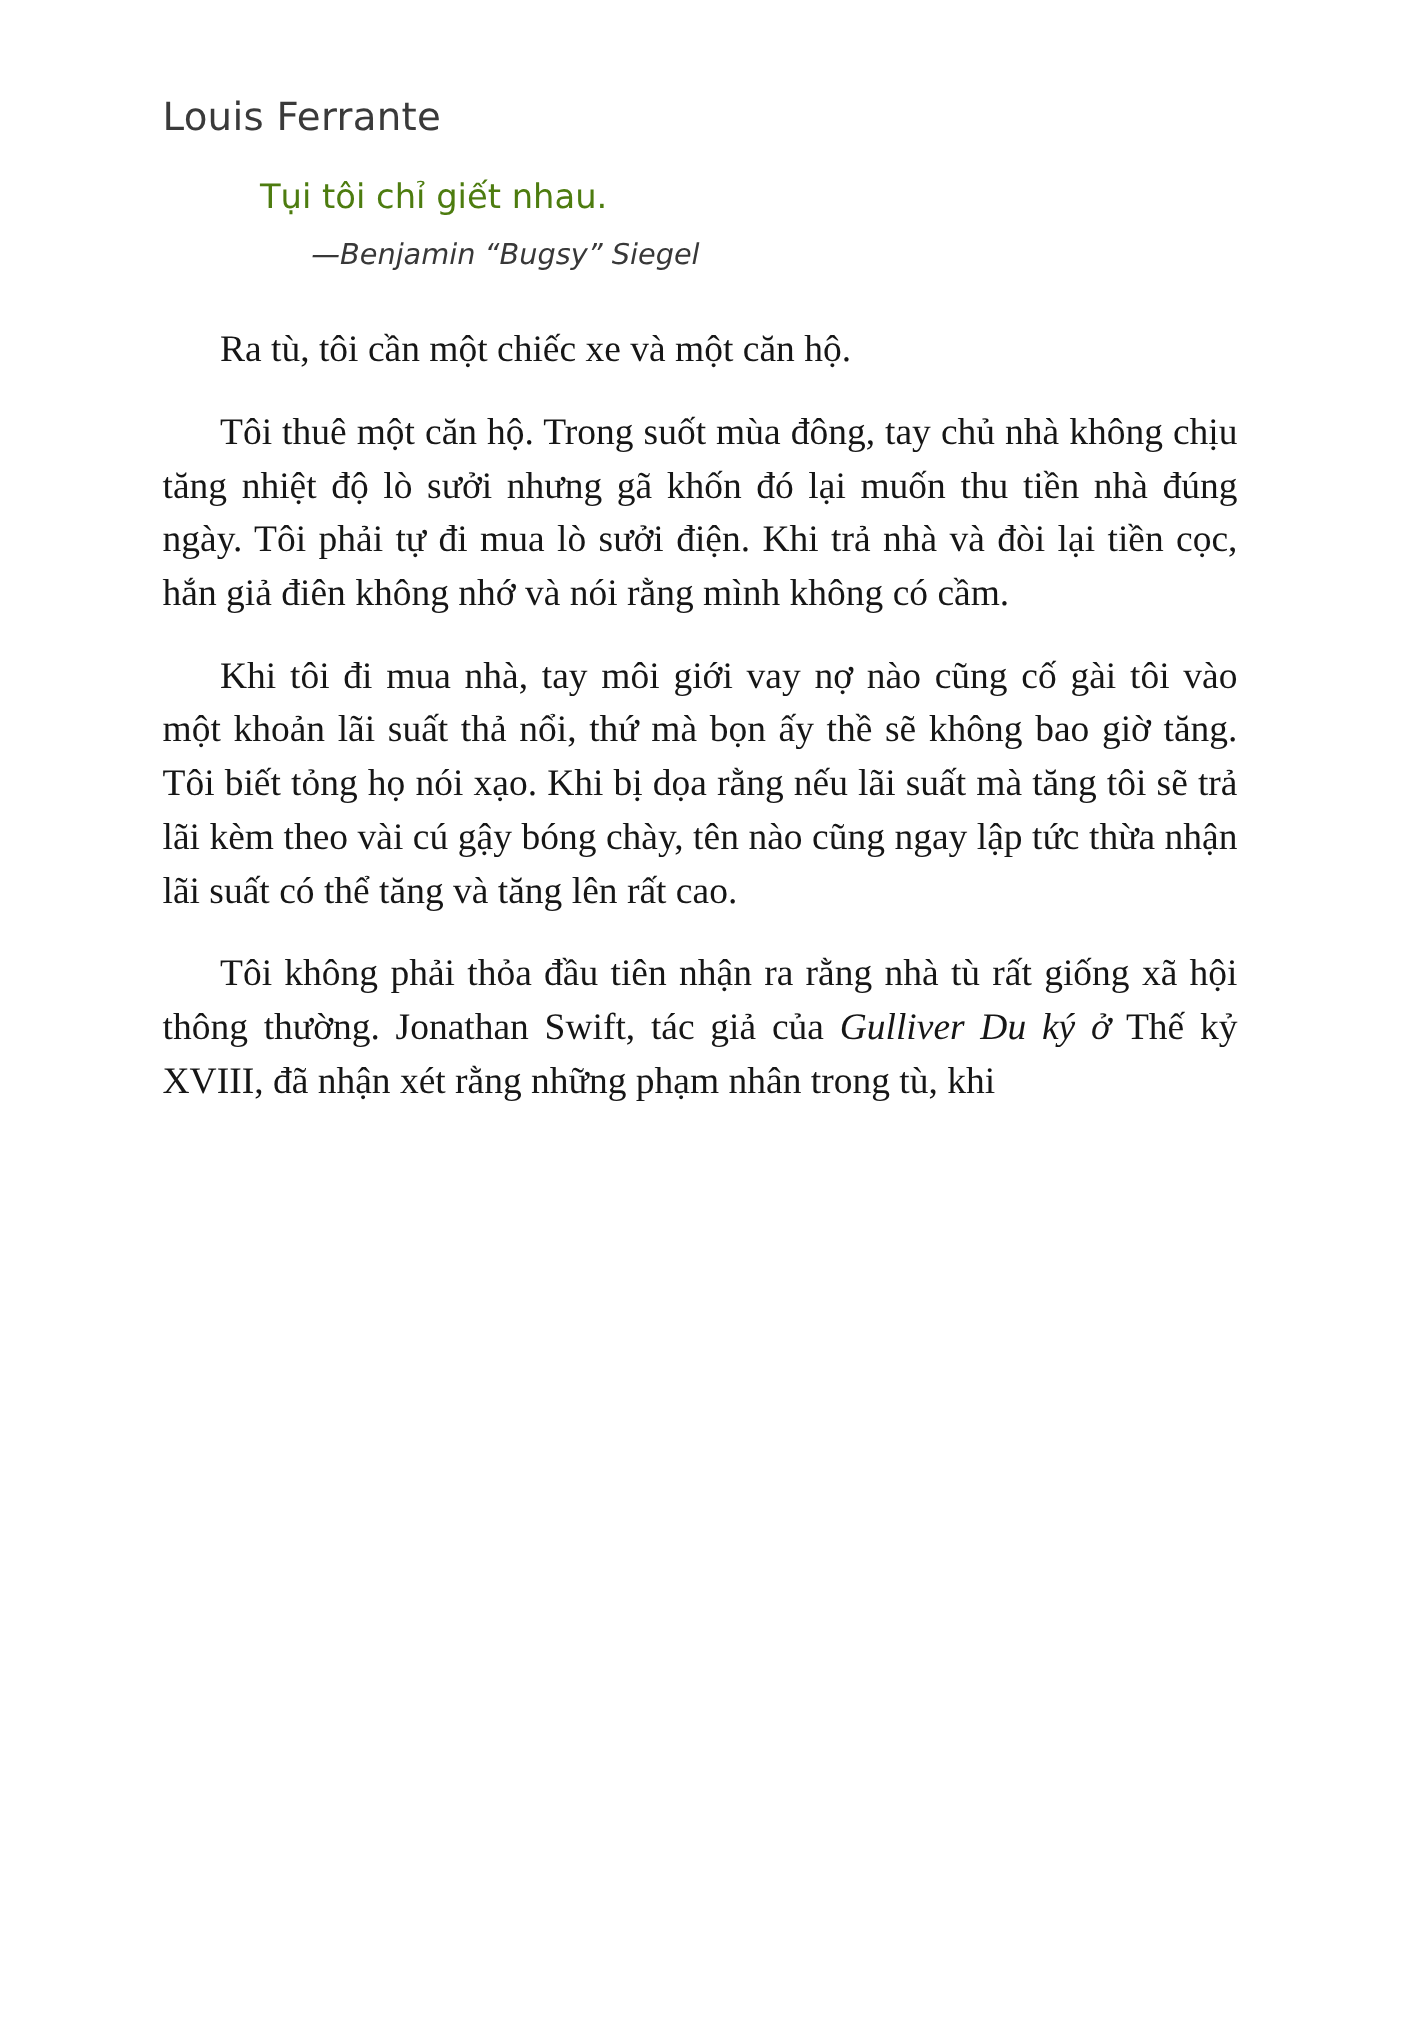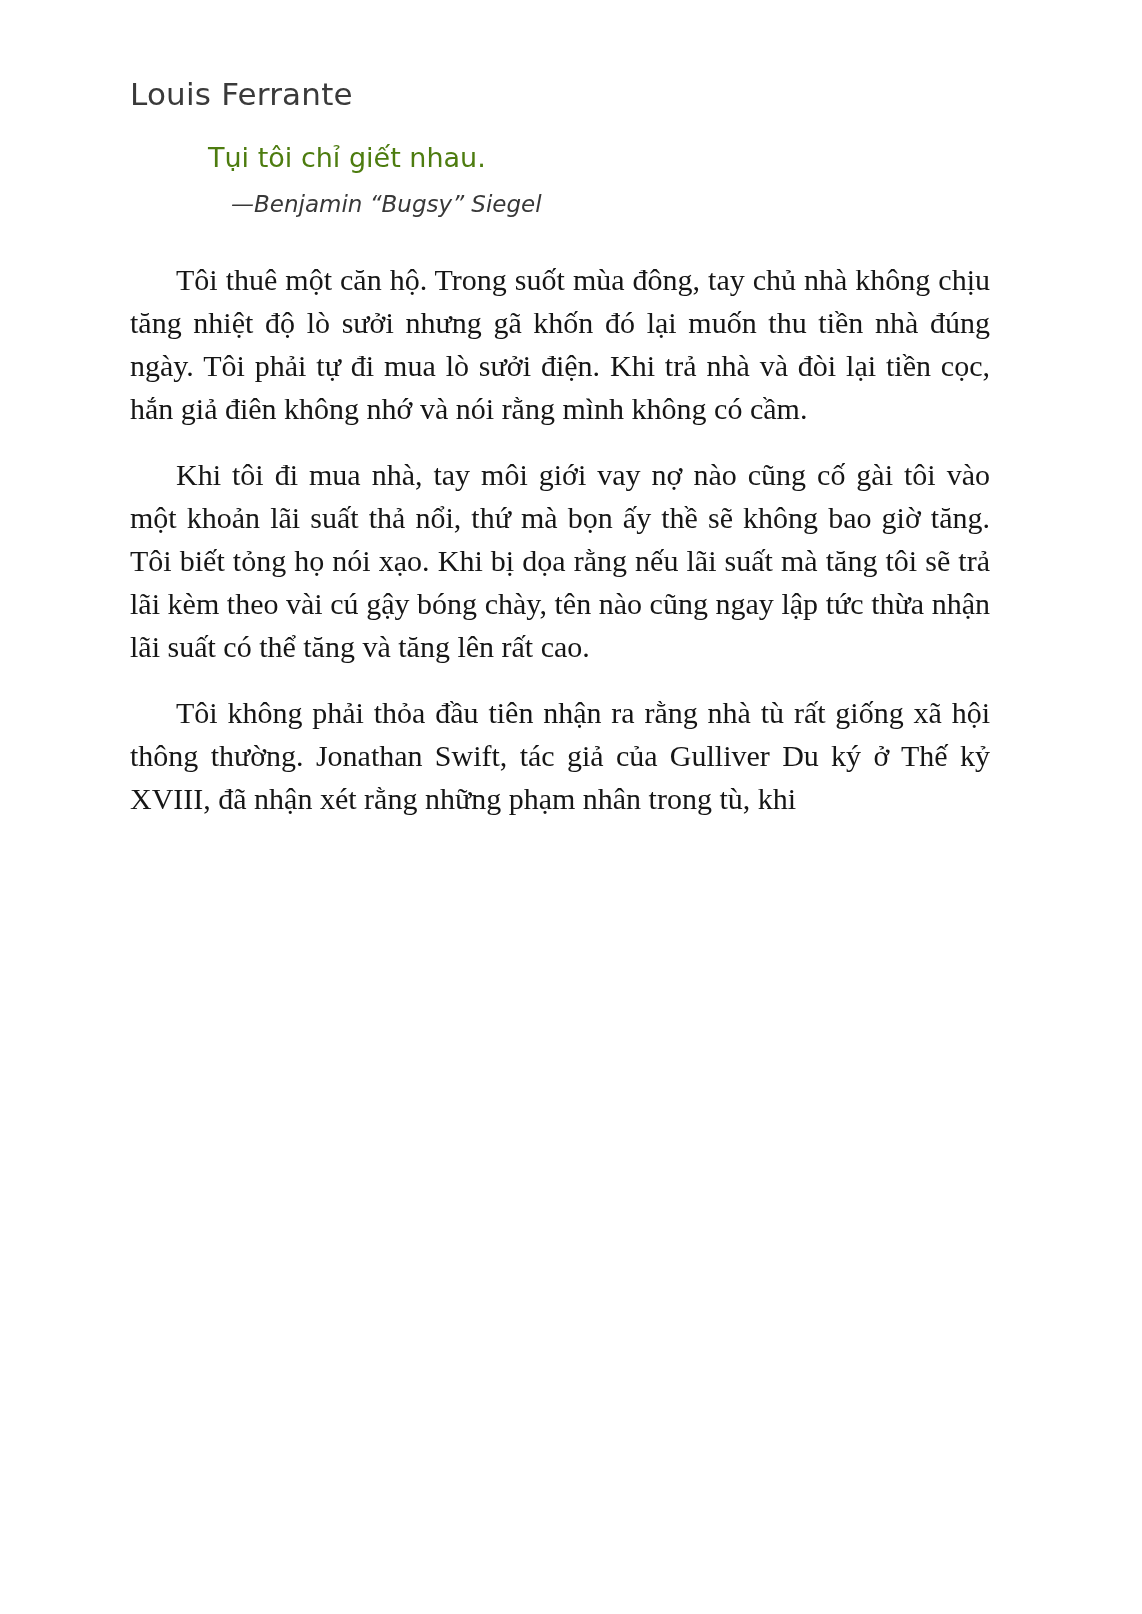--- a/index.html
+++ b/index.html
@@ -31,21 +31,21 @@
     color: #333333;
   }
   .epigraph-quote {
     font-family: "DejaVu Sans", sans-serif;
     font-size: 27px;
     line-height: 1.25;
     color: #4d7c0f;
   }
   .epigraph-attribution {
     margin-top: 15px;
-    margin-left: 23px;
+    margin-left: 41px;
     font-family: "DejaVu Sans", sans-serif;
     font-style: italic;
     font-size: 23px;
     line-height: 1.25;
     color: #383838;
   }
   .body-text {
     position: absolute;
     left: 130px;
     top: 258px;
@@ -57,20 +57,21 @@
     text-align: justify;
   }
   .body-text p {
     margin: 0 0 23px 0;
     text-indent: 46px;
   }
   .body-text p:last-child {
     margin-bottom: 0;
   }
   .book-title-italic {
+    font-style: italic;
     margin-top: 32px;
   }
   .page-number {
     position: absolute;
     left: 130px;
     top: 1494px;
     font-family: "DejaVu Sans", sans-serif;
     font-size: 31px;
     color: #2f2f2f;
   }
@@ -81,20 +82,21 @@
 <div class="page">
 
   <div class="running-header">Louis Ferrante</div>
 
   <div class="epigraph">
     <div class="epigraph-quote">Tụi tôi chỉ giết nhau.</div>
     <div class="epigraph-attribution">—Benjamin “Bugsy” Siegel</div>
   </div>
 
   <div class="body-text">
+    <p>Ra tù, tôi cần một chiếc xe và một căn hộ.</p>
     <p>Tôi thuê một căn hộ. Trong suốt mùa đông, tay chủ nhà không chịu tăng nhiệt độ lò sưởi nhưng gã khốn đó lại muốn thu tiền nhà đúng ngày. Tôi phải tự đi mua lò sưởi điện. Khi trả nhà và đòi lại tiền cọc, hắn giả điên không nhớ và nói rằng mình không có cầm.</p>
     <p>Khi tôi đi mua nhà, tay môi giới vay nợ nào cũng cố gài tôi vào một khoản lãi suất thả nổi, thứ mà bọn ấy thề sẽ không bao giờ tăng. Tôi biết tỏng họ nói xạo. Khi bị dọa rằng nếu lãi suất mà tăng tôi sẽ trả lãi kèm theo vài cú gậy bóng chày, tên nào cũng ngay lập tức thừa nhận lãi suất có thể tăng và tăng lên rất cao.</p>
     <p><span>Tôi không phải thỏa đầu tiên nhận ra rằng nhà tù rất giống xã hội thông thường. Jonathan Swift, tác giả của </span><span class="book-title-italic">Gulliver Du ký ở</span><span> Thế kỷ XVIII, đã nhận xét rằng những phạm nhân trong tù, khi</span></p>
   </div>
 
   <div class="page-number">6</div>
 
 </div>
 
 </body></html>

